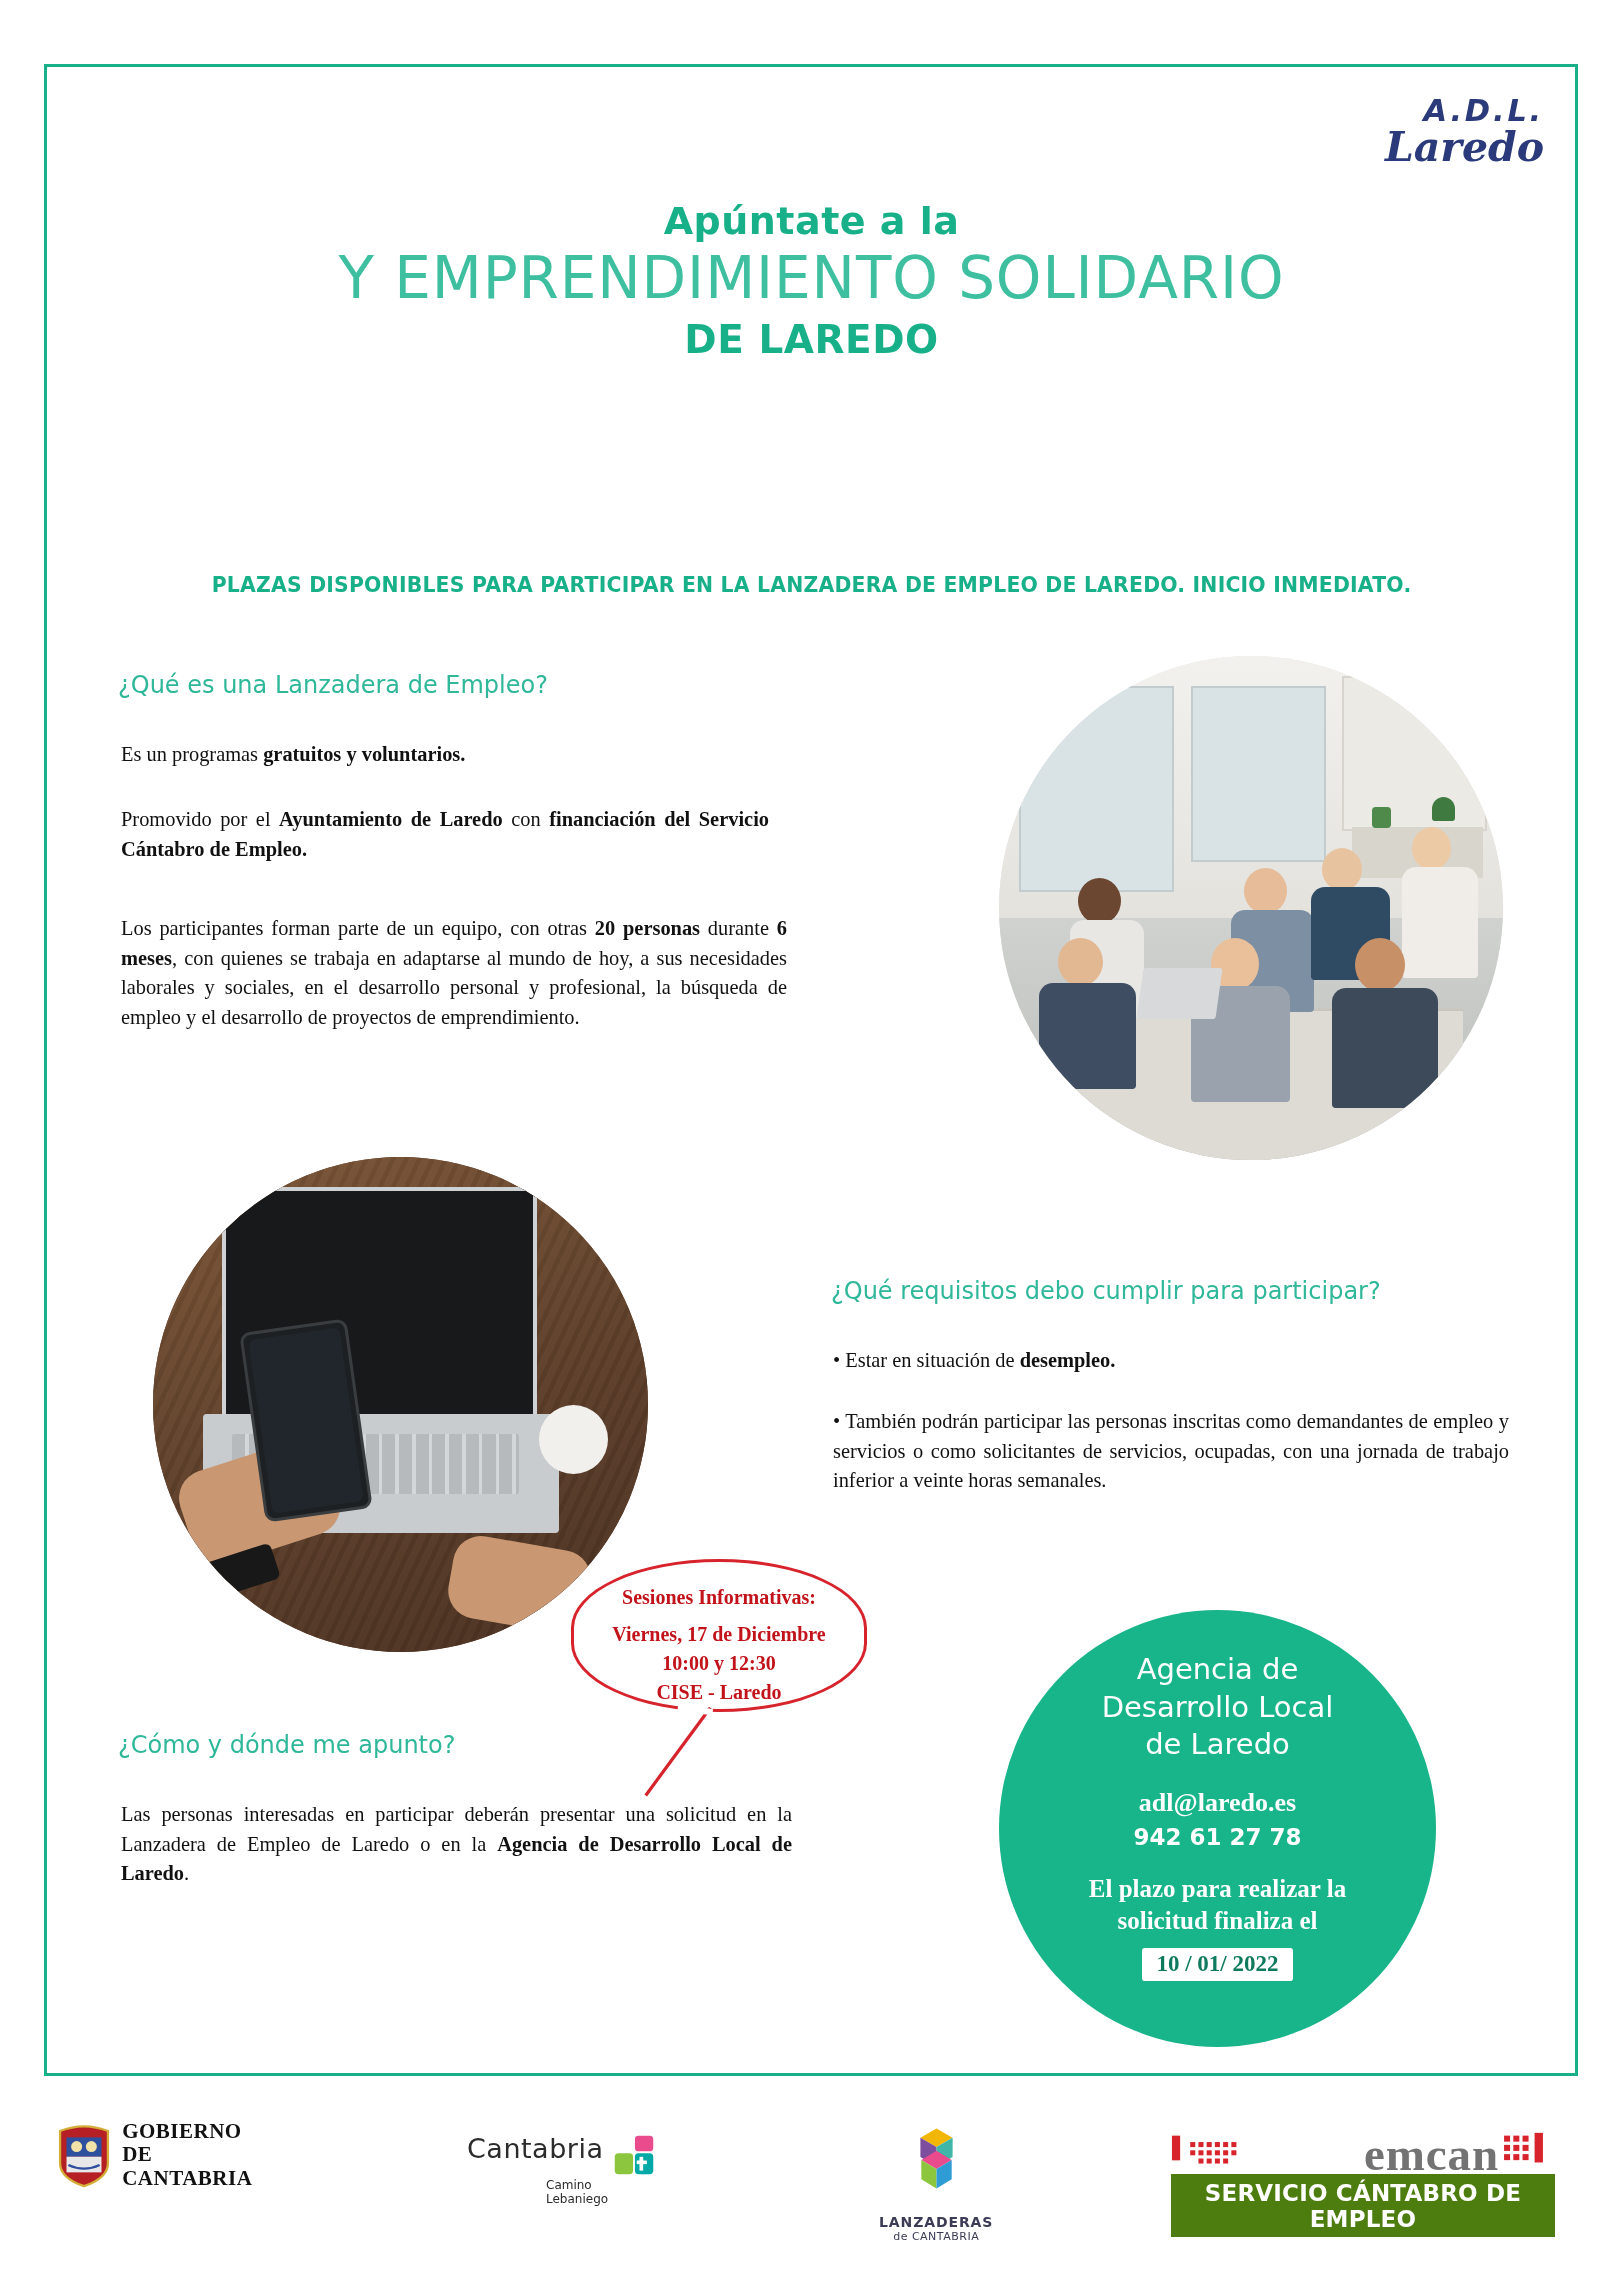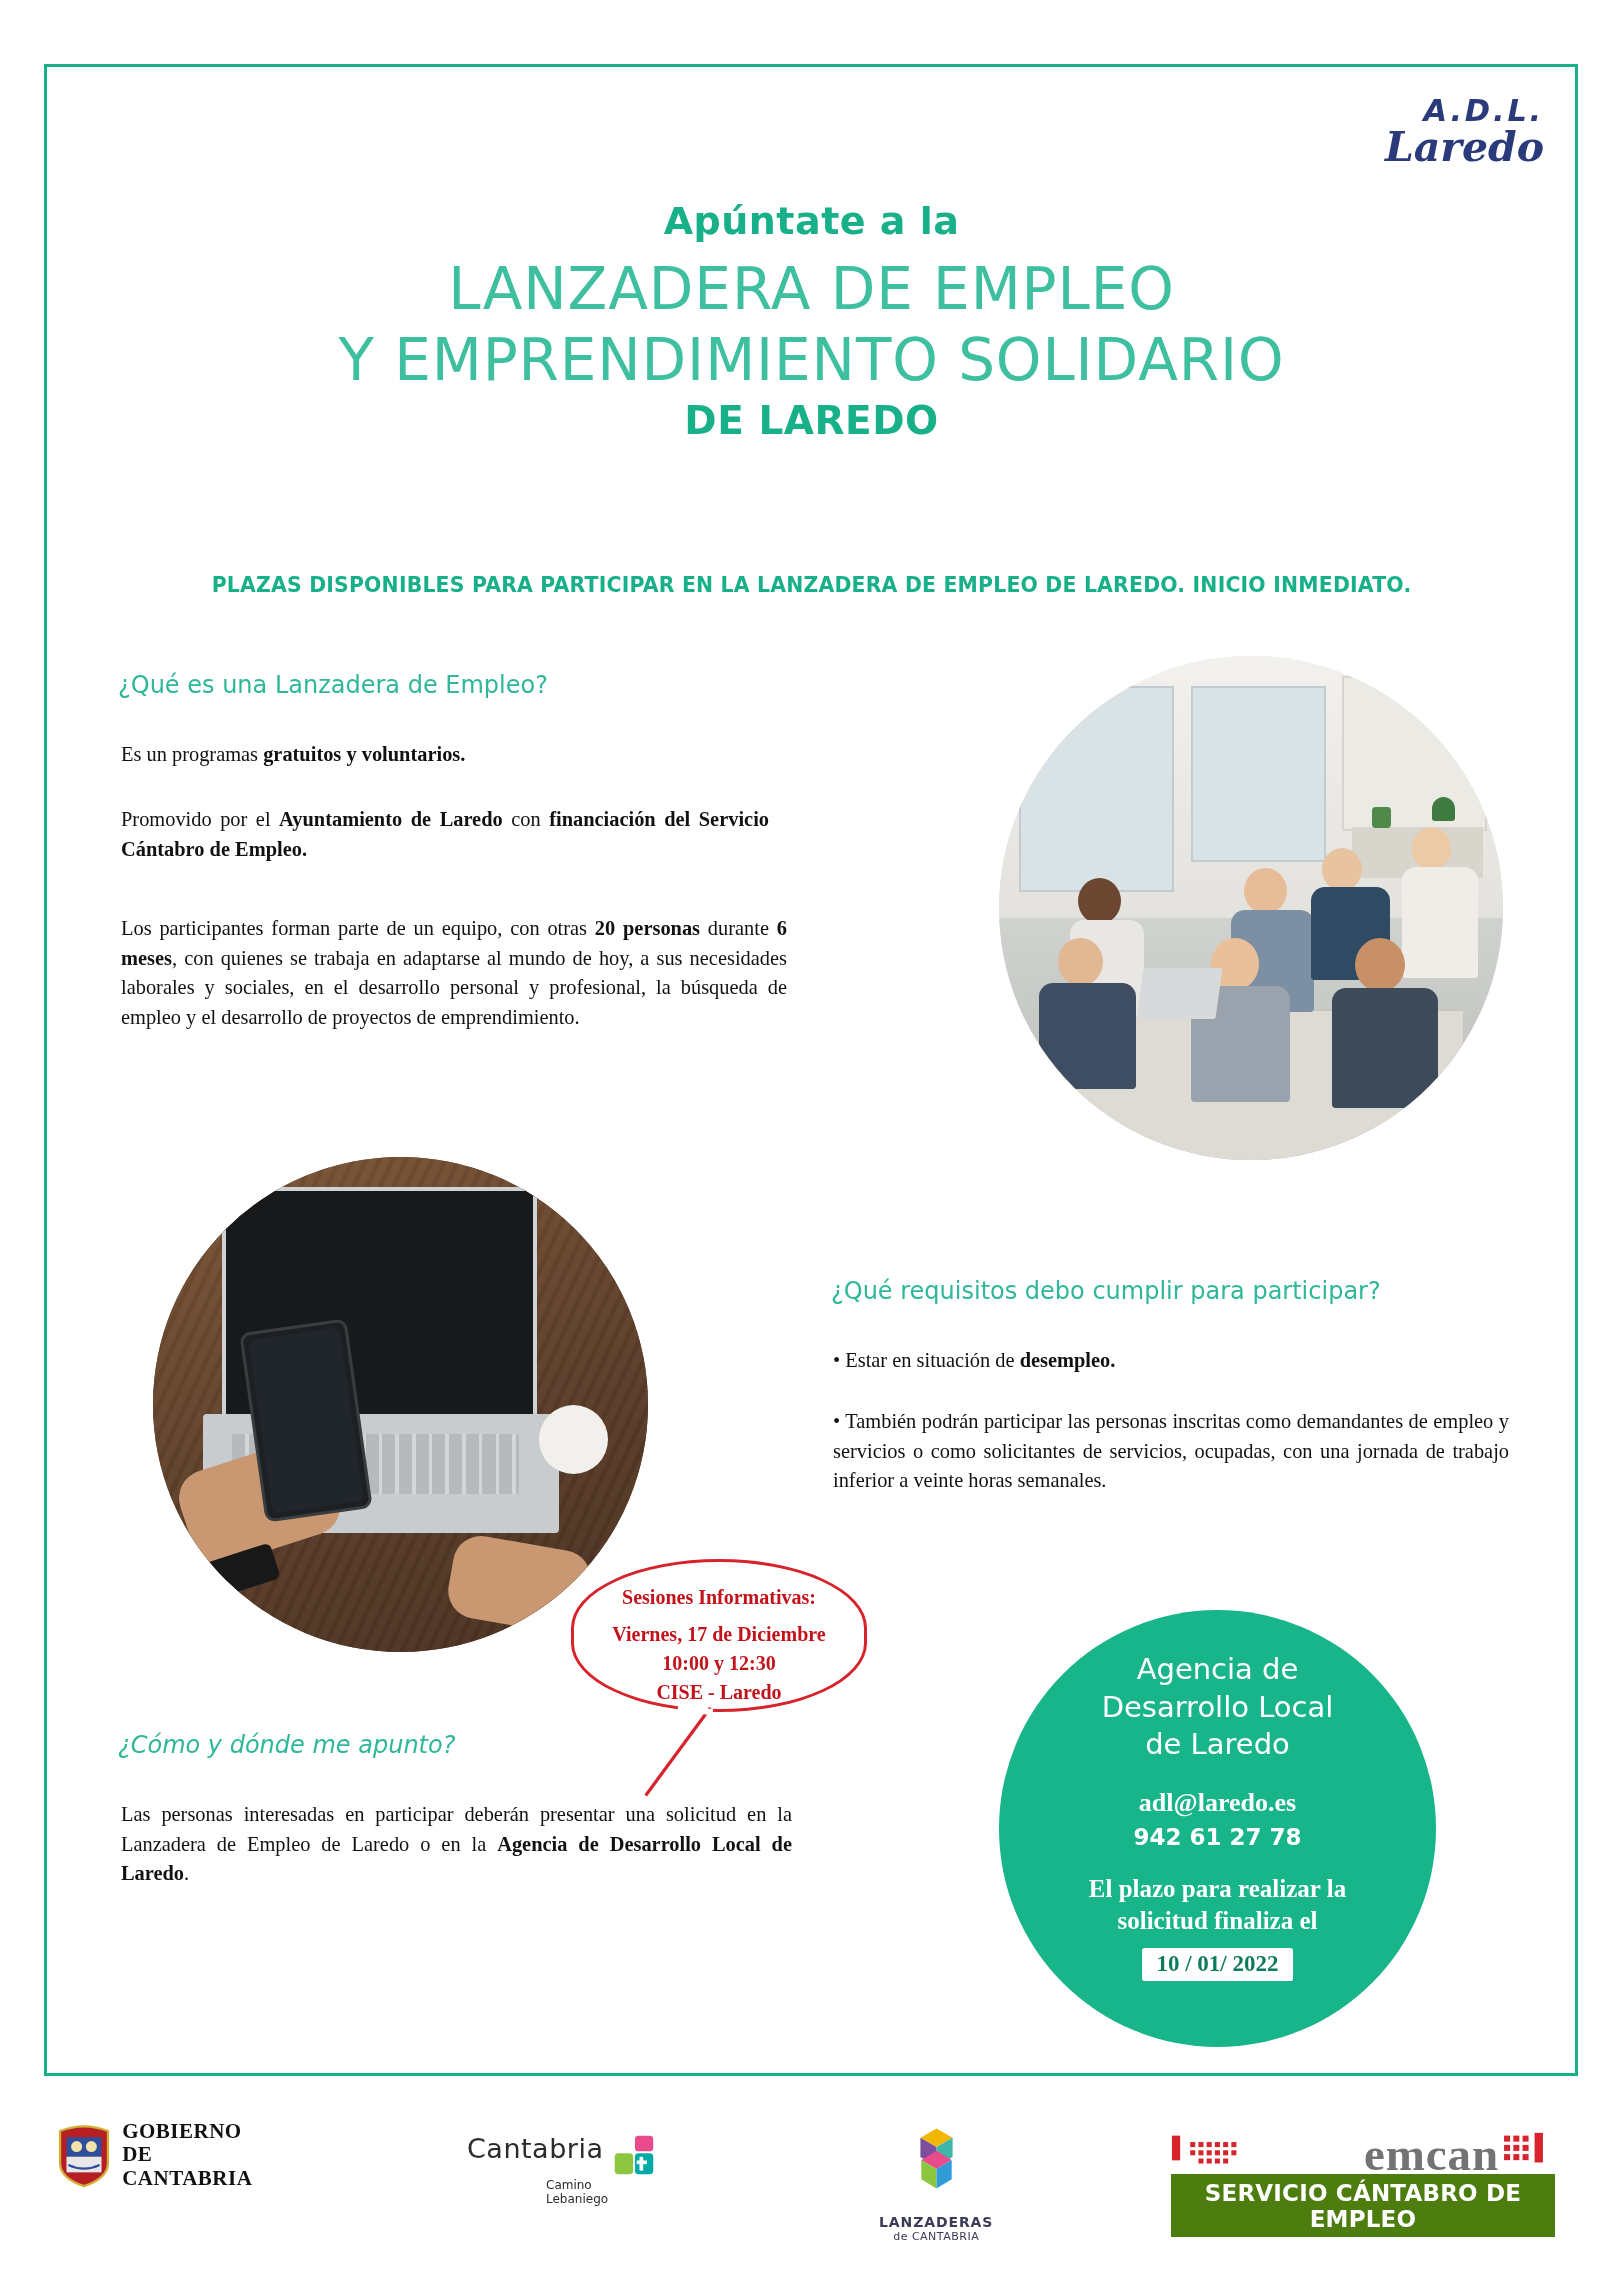--- a/index.html
+++ b/index.html
@@ -370,21 +370,20 @@
   <div class="frame-border"></div>
 
 
   <div class="adl-logo">
     <div class="adl-top">A.D.L.</div>
     <div class="adl-bot">Laredo</div>
   </div>
 
   <div class="title-wrap">
     <div class="t-apuntate">Apúntate a la</div>
-    <div class="t-main">LANZADERA DE EMPLEO</div>
     <div class="t-main" style="margin-top:0;">Y EMPRENDIMIENTO SOLIDARIO</div>
     <div class="t-de-laredo">DE LAREDO</div>
   </div>
 
   <div class="banner-line">PLAZAS DISPONIBLES PARA PARTICIPAR EN LA LANZADERA DE EMPLEO DE LAREDO. INICIO INMEDIATO.</div>
 
   <div class="sec-h" style="left:118px; top:671px;">¿Qué es una Lanzadera de Empleo?</div>
 
   <div class="p" style="left:121px; top:740px; width:671px;">
     <span>Es un  programas </span><b>gratuitos y voluntarios.</b>
@@ -474,21 +473,21 @@
     <div>10:00 y 12:30</div>
     <div>CISE - Laredo</div>
   </div>
   <div class="bubble-tail">
     <svg width="120" height="111" viewBox="0 0 260 240">
       <path d="M200 10 L60 200" stroke="#d7232c" stroke-width="7" fill="none"></path>
       <path d="M130 8 L205 20" stroke="#ffffff" stroke-width="14" fill="none"></path>
     </svg>
   </div>
 
-  <div class="sec-h" style="left:118px; top:1731px;font-style:italic;">¿Cómo y dónde me apunto?</div>
+  <div class="sec-h" style="left:118px; top:1731px;">¿Cómo y dónde me apunto?</div>
 
   <div class="p" style="left:121px; top:1800px; width:671px;">
     <span>Las personas interesadas en participar deberán presentar una solicitud en la Lanzadera de Empleo de Laredo o en la </span><b>Agencia de Desarrollo Local de Laredo</b><span>.</span>
   </div>
 
   <div class="contact-circle">
     <div class="cc-title">Agencia de</div>
     <div class="cc-title">Desarrollo Local</div>
     <div class="cc-title">de Laredo</div>
     <div class="cc-mail">adl@laredo.es</div>

